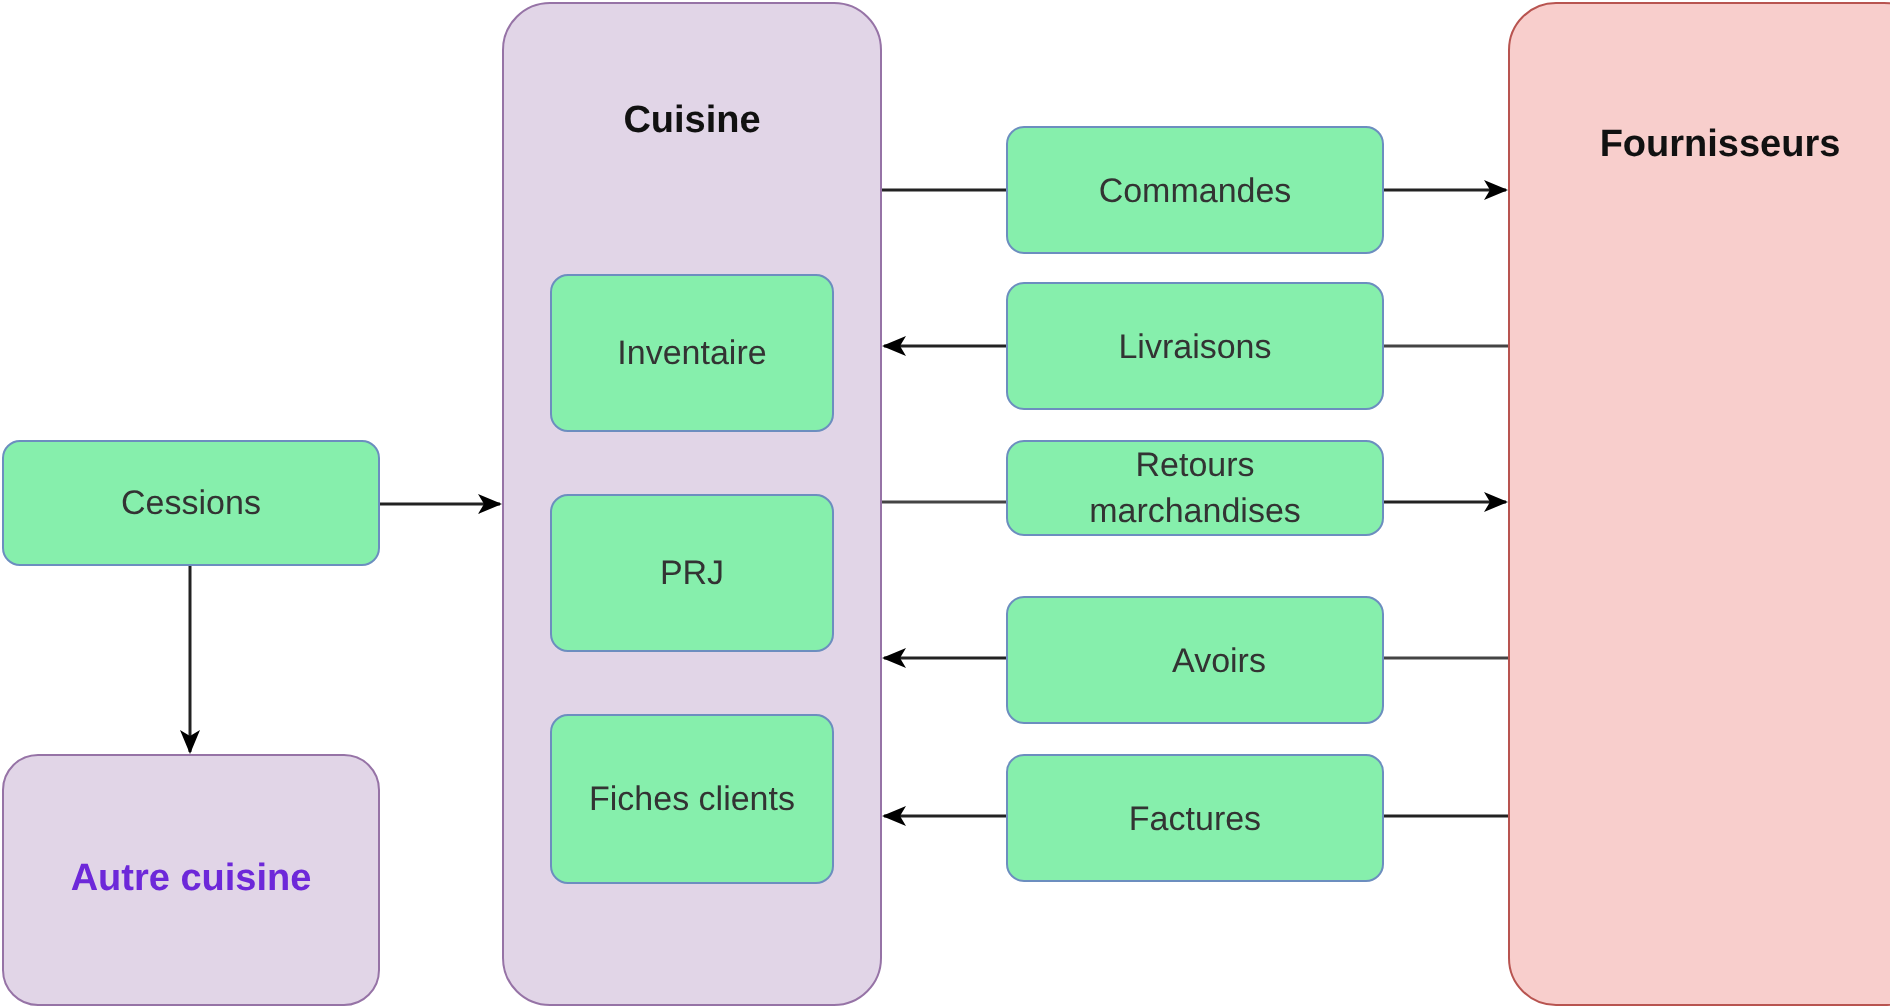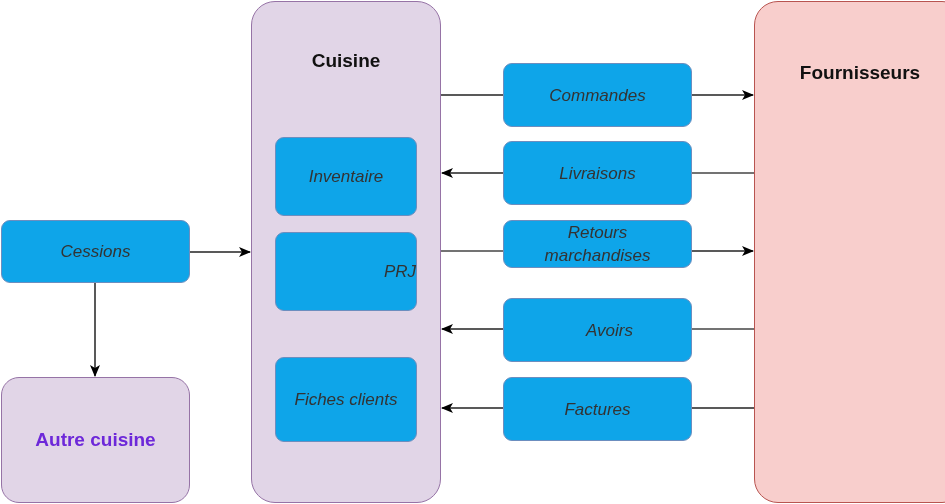--- a/index.html
+++ b/index.html
@@ -2,22 +2,22 @@
 <html><head>
   <meta charset="utf-8">
   <style>
     html, body { margin: 0; padding: 0; }
     body { width: 945px; height: 504px; background: #ffffff; position: relative; overflow: hidden;
            font-family: "Liberation Sans", sans-serif; }
     .node { position: absolute; box-sizing: border-box; display: flex; align-items: center; justify-content: center;
             text-align: center; }
     .container-purple { background: #e1d5e7; border: 1.5px solid #9673a6; border-radius: 24px; }
     .container-red { background: #f8cecc; border: 1.5px solid #b85450; border-radius: 24px; }
-    .box-blue { background: #0ea5e9; border: 1.5px solid #6c8ebf; border-radius: 9px; color: #333333;
-                font-size: 17px; line-height: 23px; font-style: italic; }
+    .box-blue { background: #86efac; border: 1.5px solid #6c8ebf; border-radius: 9px; color: #333333;
+                font-size: 17px; line-height: 23px; }
     .title { position: absolute; left: 0; right: 0; text-align: center; font-weight: bold; font-size: 19px; color: #111111; }
     svg#edges { position: absolute; left: 0; top: 0; pointer-events: none; }
   </style>
 </head>
 <body>
 
 <div class="node container-purple" style="left:251px; top:1px; width:190px; height:502px;">
   <div class="title" style="top:48px;">Cuisine</div>
 </div>
 
@@ -25,21 +25,21 @@
   <div class="title" style="top:60px;">Fournisseurs</div>
 </div>
 
 <div class="node container-purple" style="left:1px; top:377px; width:189px; height:126px; border-radius:18px;">
   <span style="font-weight:bold; font-size:19px; color:#6d28d9;">Autre cuisine</span>
 </div>
 
 <div class="node box-blue" style="left:275px; top:137px; width:142px; height:79px;">
   <span>Inventaire</span>
 </div>
-<div class="node box-blue" style="left:275px; top:232px; width:142px; height:79px;justify-content:flex-end;">
+<div class="node box-blue" style="left:275px; top:247px; width:142px; height:79px;">
   <span>PRJ</span>
 </div>
 <div class="node box-blue" style="left:275px; top:357px; width:142px; height:85px;text-align:right;">
   <span>Fiches clients</span>
 </div>
 
 <div class="node box-blue" style="left:1px; top:220px; width:189px; height:63px;">
   <span>Cessions</span>
 </div>
 

